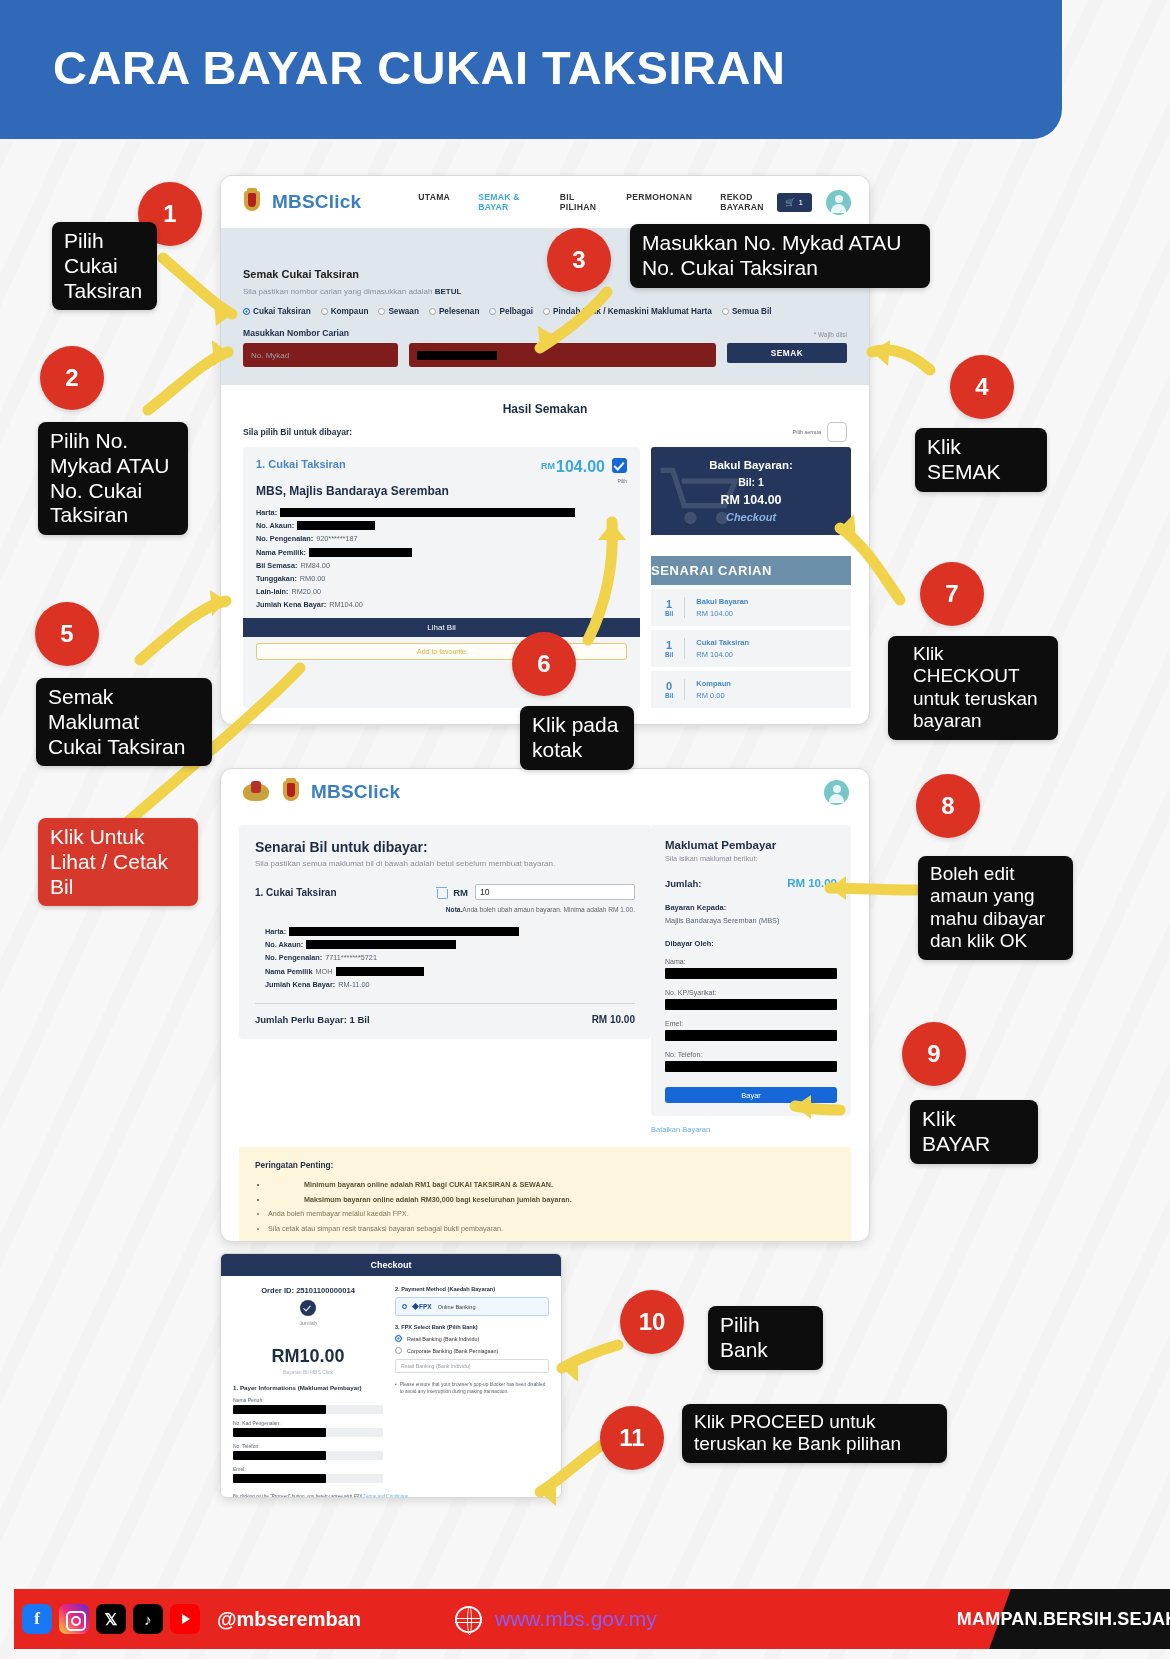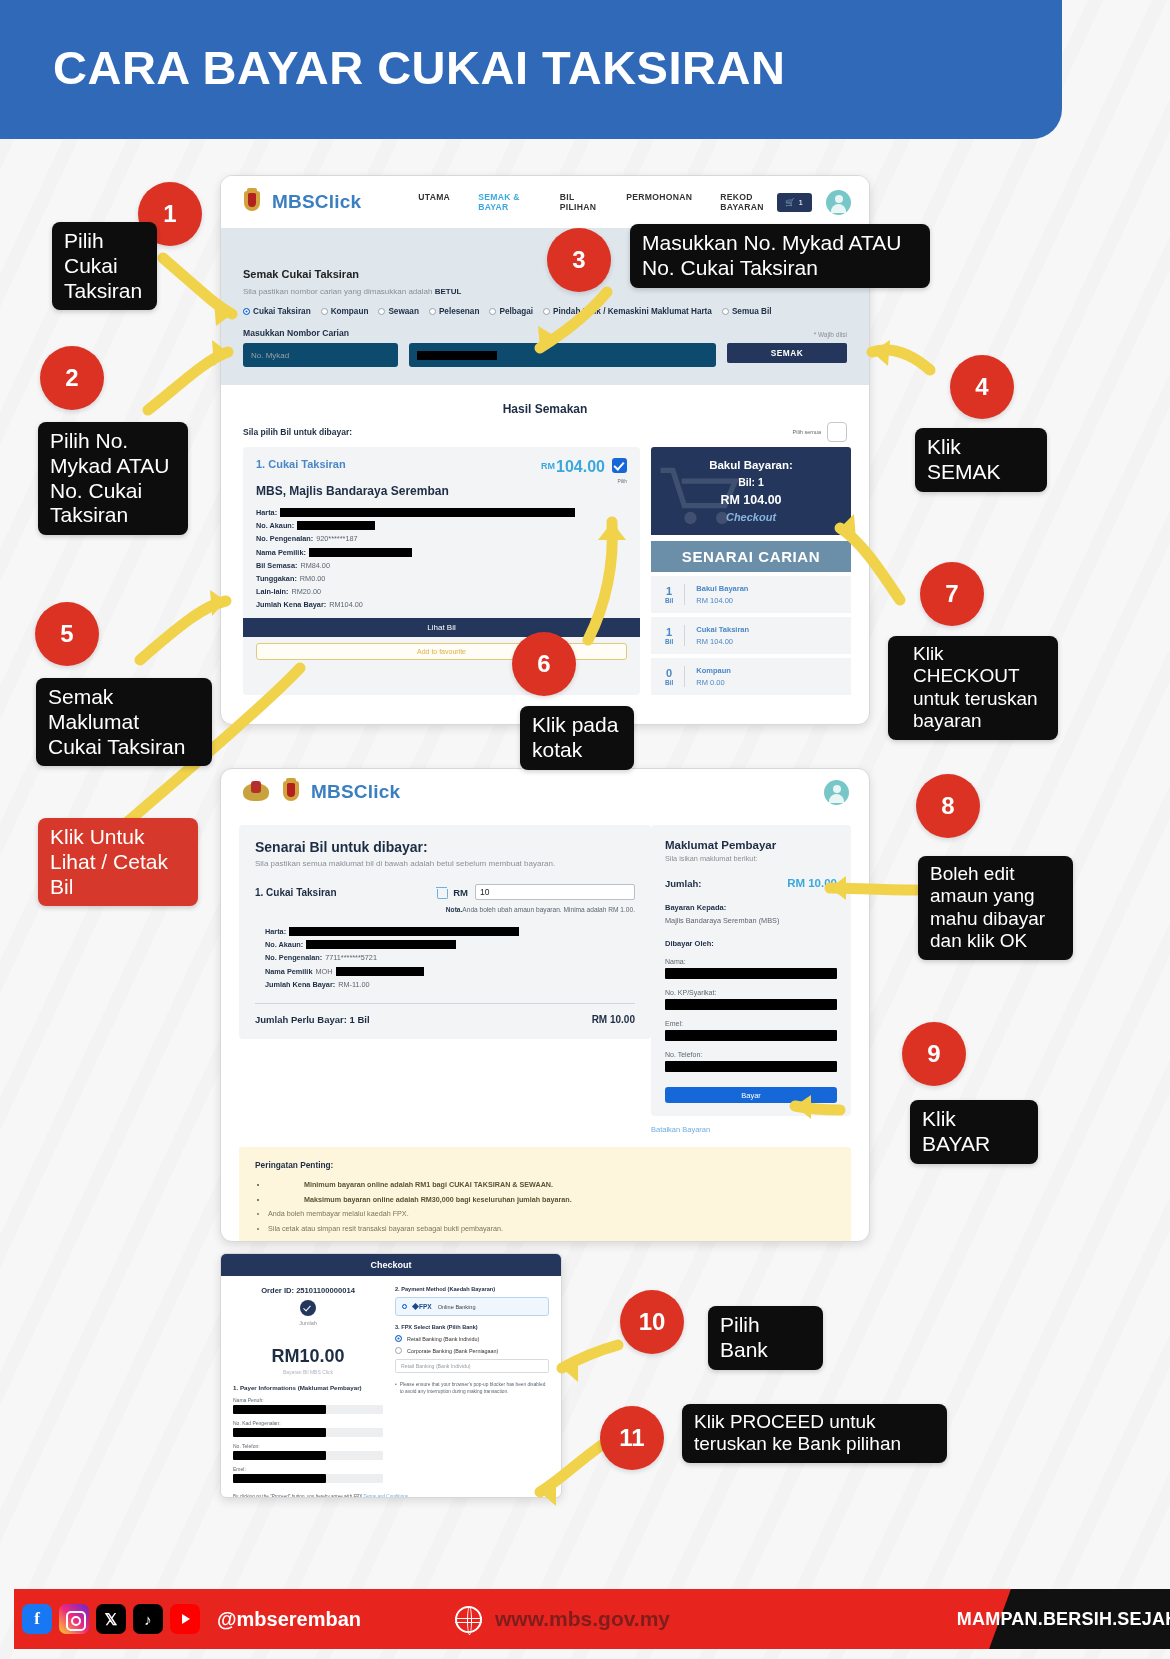--- a/index.html
+++ b/index.html
@@ -49,21 +49,21 @@
   .sp-sub{font-size:8px;color:#8b9096;margin-top:7px;}
   .sp-sub b{color:#1d2d44;}
   .radios{display:flex;align-items:center;gap:10px;margin-top:11px;flex-wrap:nowrap;}
   .rad{display:flex;align-items:center;gap:3px;font-size:8.2px;font-weight:bold;color:#1d2d44;white-space:nowrap;}
   .rc{width:7px;height:7px;border-radius:50%;border:1.3px solid #9aa3ad;background:#fff;flex:none;}
   .rc.on{border-color:#1668d8;background:#1668d8;box-shadow:inset 0 0 0 1.4px #fff;}
   .sp-lbl{display:flex;justify-content:space-between;align-items:flex-end;margin-top:12px;}
   .sp-lbl .l{font-size:8.6px;font-weight:bold;color:#1d2d44;}
   .sp-lbl .r{font-size:6.5px;color:#8b9096;}
   .sp-row{display:flex;gap:11px;margin-top:5px;}
-  .inp{background:#0c4a6e;border-radius:3px;height:16px;font-size:8px;color:#9aa0a6;
+  .inp{background:#7f1d1d;border-radius:3px;height:16px;font-size:8px;color:#9aa0a6;
     display:flex;align-items:center;padding:12px 8px;}
   .inp.sel{width:155px;}
   .inp.num{flex:1;position:relative;}
   .redact{background:#000;height:9px;display:inline-block;}
   .semakbtn{width:120px;height:20px;background:#24365c;color:#fff;font-size:8.3px;font-weight:bold;
     display:flex;align-items:center;justify-content:center;border-radius:2px;letter-spacing:.5px;}
 
   .hasil{text-align:center;font-size:12px;font-weight:bold;color:#1d2d44;margin:17px 0 0;}
   .pilih-row{display:flex;align-items:center;padding:6px 22px 0;}
   .pilih-row .pl{font-size:8.5px;font-weight:bold;color:#1d2d44;}
@@ -91,22 +91,22 @@
     font-size:7px;display:flex;align-items:center;justify-content:center;background:#fffdf5;}
 
   .baskets{width:200px;flex:none;}
   .bk-head{background:#24365c;border-radius:3px 3px 0 0;padding:12px 10px 12px;text-align:center;position:relative;overflow:hidden;}
   .bk-cart{position:absolute;left:6px;top:18px;width:88px;height:62px;opacity:.13;}
   .bk-head div{position:relative;z-index:2;}
   .bk-t{color:#fff;font-size:11.5px;font-weight:bold;}
   .bk-b{color:#fff;font-size:10.5px;font-weight:bold;margin-top:5px;}
   .bk-a{color:#fff;font-size:12.5px;font-weight:bold;margin-top:5px;}
   .bk-c{color:#8ab4e0;font-size:11px;font-style:italic;font-weight:bold;margin-top:4px;}
-  .bk-sen{background:#6b8fa8;color:#fff;font-size:15px;font-weight:bold;letter-spacing:.6px;
-    text-align:center;padding:7px 0;margin-top:6px;}
+  .bk-sen{background:#6b8fa8;color:#fff;font-size:13px;font-weight:bold;letter-spacing:.6px;
+    text-align:left;padding:7px 0;margin-top:21px;}
   .bk-item{background:#f2f4f6;margin-top:4px;padding:8px 0 8px 14px;display:flex;align-items:center;gap:11px;}
   .bk-n{text-align:center;color:#4a87c7;}
   .bk-n .num{font-size:11px;font-weight:bold;}
   .bk-n .bil{font-size:6.5px;font-weight:bold;}
   .bk-d{border-left:1px solid #cfd6dd;padding-left:11px;}
   .bk-d .nm{font-size:7.5px;font-weight:bold;color:#4a87c7;}
   .bk-d .vl{font-size:7.5px;color:#4a87c7;margin-top:3px;}
 
   
   #shot2{left:220px;top:768px;width:650px;height:474px;}
@@ -204,21 +204,21 @@
   .si-x{background:#000;font-size:16px;}
   .si-tt{background:#000;font-size:15px;}
   .si-yt{background:#f00;position:relative;}
   .si-yt::after{content:"";position:absolute;left:12px;top:10px;border-left:8px solid #fff;
     border-top:5px solid transparent;border-bottom:5px solid transparent;}
   .f-handle{color:#fff;font-size:20px;font-weight:bold;margin-left:10px;}
   .f-web{position:absolute;left:455px;top:8px;height:60px;display:flex;align-items:center;gap:13px;z-index:3;}
   .globe{width:27px;height:27px;border-radius:50%;border:2.2px solid #fff;position:relative;}
   .globe::before{content:"";position:absolute;left:10px;top:-2px;width:3px;height:27px;border:1.5px solid #fff;border-radius:50%;}
   .globe::after{content:"";position:absolute;left:-2px;top:10px;width:27px;height:3px;border-top:1.8px solid #fff;border-bottom:1.8px solid #fff;}
-  .f-url{color:#7f1d1d;font-size:21px;font-weight:bold;}
+  .f-url{color:#8b5cf6;font-size:21px;font-weight:normal;}
   .f-tag{position:absolute;left:1000px;top:8px;height:60px;width:185px;display:flex;align-items:center;
     justify-content:center;z-index:4;color:#fff;font-size:18px;font-weight:bold;letter-spacing:.2px;}
 
   
   .step{position:absolute;width:64px;height:64px;border-radius:50%;background:#dc3224;
     color:#fff;font-size:24px;font-weight:bold;display:flex;align-items:center;justify-content:center;z-index:20;
     box-shadow:0 2px 5px rgba(0,0,0,.14);}
   .tip{position:absolute;background:#0d0d0d;color:#fff;border-radius:8px;
     padding:7px 12px;font-size:21px;line-height:1.18;z-index:21;white-space:pre-line;
     box-shadow:0 2px 5px rgba(0,0,0,.18);}

